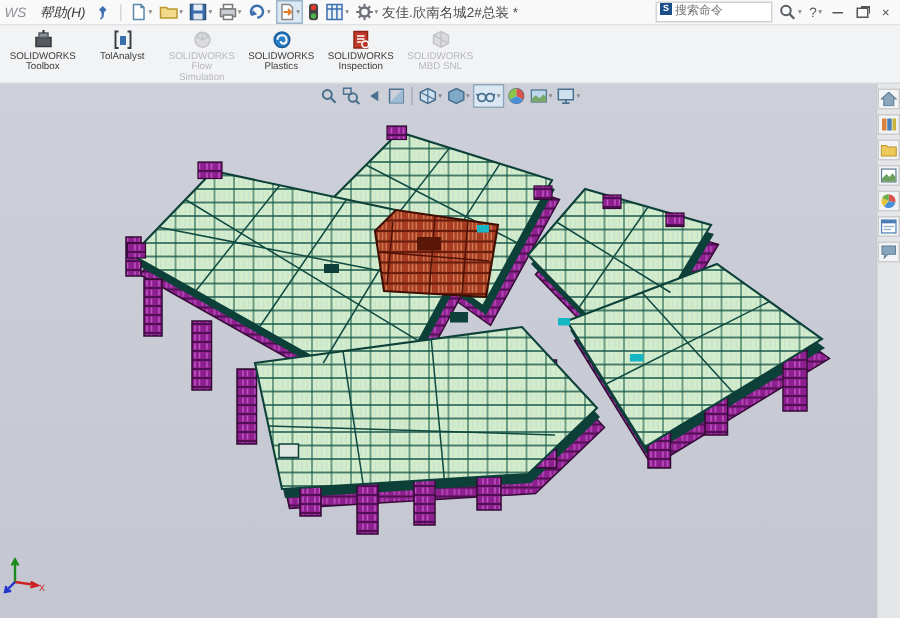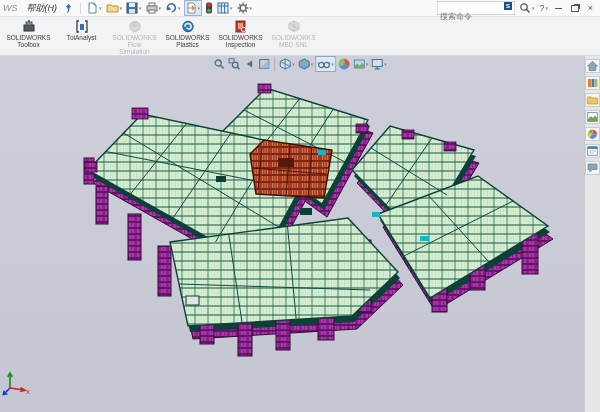--- a/index.html
+++ b/index.html
@@ -12,22 +12,22 @@
   .brand{color:#8d9096;font-weight:normal;font-style:italic;font-size:9px;margin-right:5px;}
   .menu-item{font-size:9px;color:#3a3a3a;padding:0 4px;font-style:italic;}
   .pin-btn{margin:0 3px;display:flex;align-items:center;}
   .tb-sep{width:1px;height:11px;background:#d6d6d6;margin:0 4px;}
   .qt{display:flex;align-items:center;}
   .qt-btn{display:flex;align-items:center;padding:1px;margin:0 1px;}
   .qt-btn.selected{border:1px solid #9ab5cc;background:#dce9f5;}
   .caret{font-size:5px;color:#888;margin-left:1px;line-height:1;}
   .doc-title{position:absolute;left:50%;transform:translateX(-50%);font-size:9px;color:#4a4a4a;white-space:nowrap;}
   .tb-right{margin-left:auto;display:flex;align-items:center;gap:3px;}
-  .search-box{display:flex;align-items:flex-end;background:#fff;border:1px solid #d2d2d2;
-              height:12px;width:72px;padding:0 2px;gap:2px;flex-direction:column;}
+  .search-box{display:flex;align-items:flex-start;background:#fff;border:1px solid #d2d2d2;
+              height:12px;width:72px;padding:0 2px;gap:2px;}
   .sw-search-ic{width:8px;height:8px;background:#1a4f8a;color:#fff;font-size:6px;line-height:8px;
                 text-align:center;font-weight:bold;flex:none;}
   .search-box input{border:none;outline:none;width:100%;font-size:8px;color:#9a9a9a;background:transparent;padding:0;}
   .tb-ic-btn{display:flex;align-items:center;padding:0 1px;}
   .help-q{font-size:9px;color:#555;}
   .win-btn{width:13px;height:13px;display:flex;align-items:center;justify-content:center;color:#555;font-size:9px;}
   .min-glyph{display:block;width:7px;height:1px;background:#555;}
   .restore-glyph{display:block;width:6px;height:5px;border:1px solid #555;box-shadow:2px -2px 0 -1px #555;}
 
   
@@ -144,20 +144,21 @@
             <line x1="2.2" y1="2.2" x2="3.6" y2="3.6"></line>
             <line x1="8.4" y1="8.4" x2="9.8" y2="9.8"></line>
             <line x1="9.8" y1="2.2" x2="8.4" y2="3.6"></line>
             <line x1="3.6" y1="8.4" x2="2.2" y2="9.8"></line>
           </g>
         </svg>
       <span class="caret">▾</span>
     </span>
   </div>
 
+  <span class="doc-title">友佳.欣南名城2#总装 *</span>
 
   <div class="tb-right">
     <span class="search-box">
       <span class="sw-search-ic">S</span>
       <input type="text" placeholder="搜索命令" style="">
     </span>
     <span class="tb-ic-btn">
       <svg width="12" height="12">
           <circle cx="5" cy="5" r="3.2" fill="none" stroke="#5a6066" stroke-width="1.3"></circle>
           <line x1="7.4" y1="7.4" x2="10.5" y2="10.5" stroke="#5a6066" stroke-width="1.5"></line>

